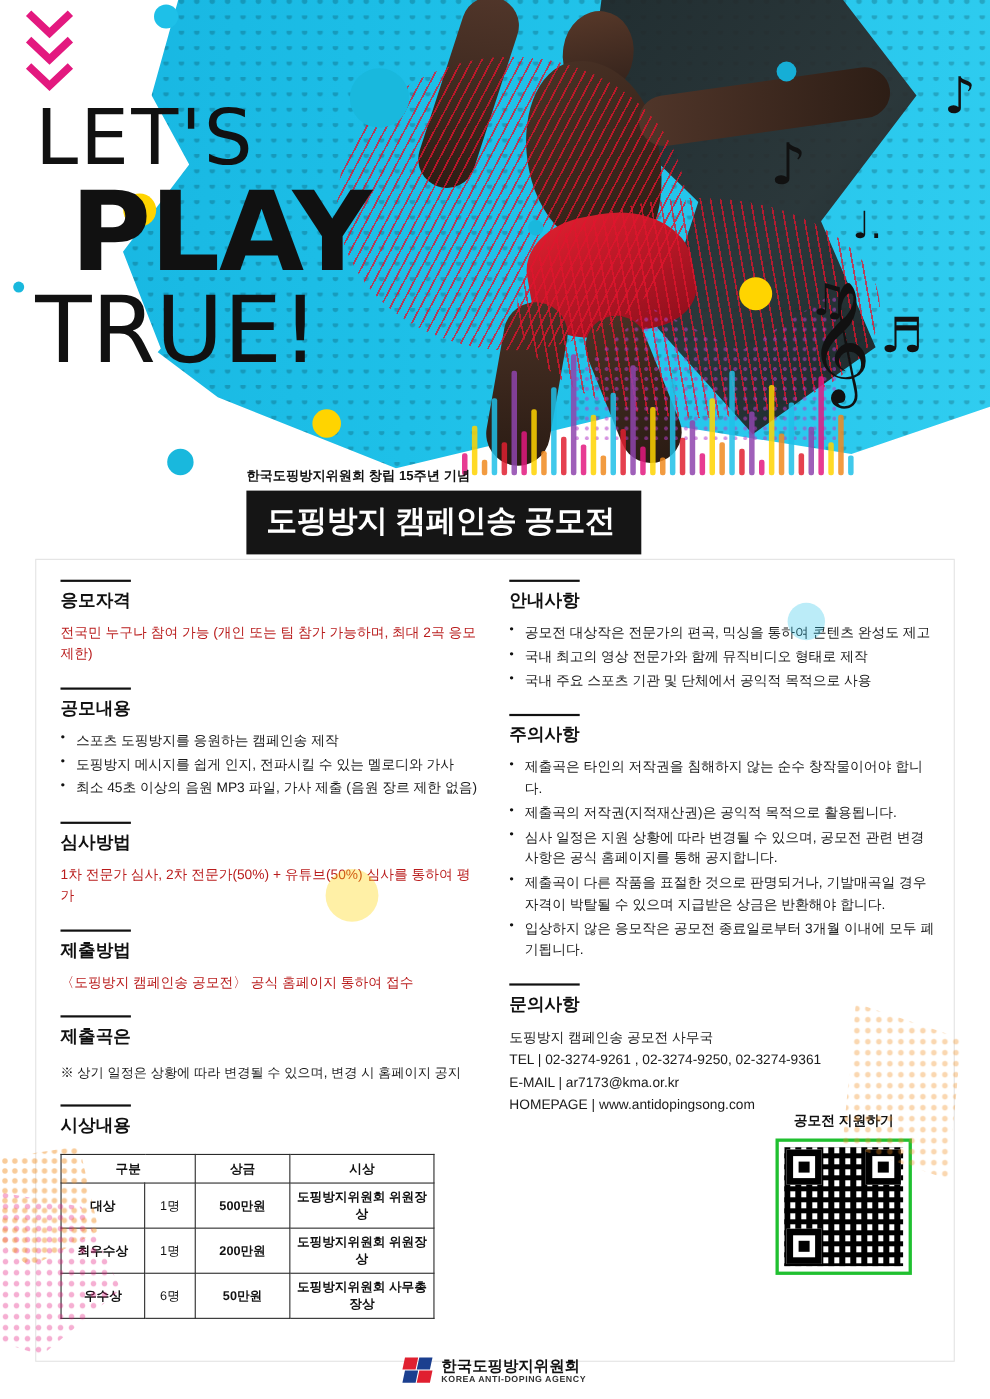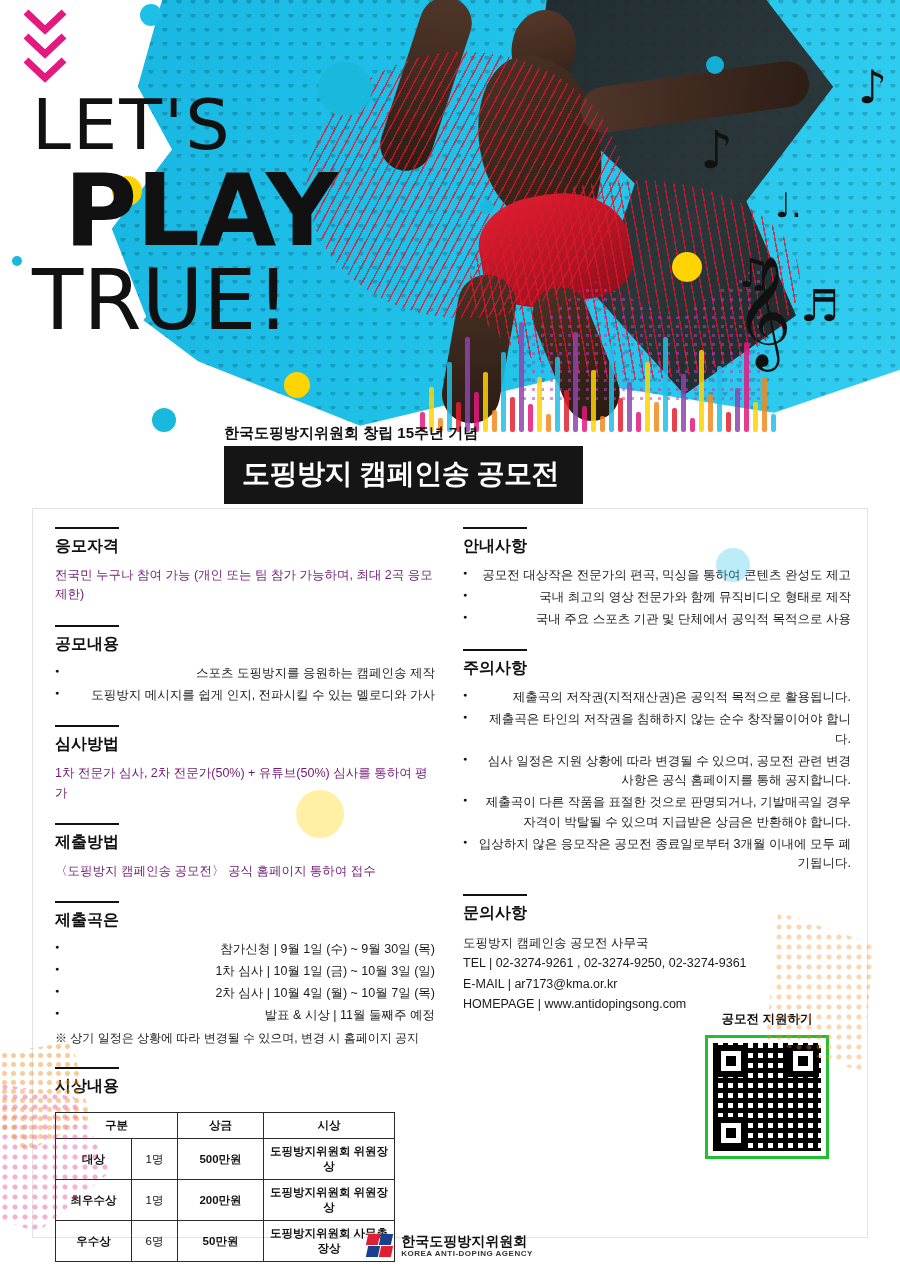--- a/index.html
+++ b/index.html
@@ -148,21 +148,21 @@
     margin-left: 32px;
   }
   .true {
     font-size: 84px; color: #111; line-height: .98; letter-spacing: 0px;
     font-family: "DejaVu Sans", sans-serif; font-weight: 400;
     margin-top: 2px;
   }
 
   .sub-kr {
     position: absolute; left: 224px; top: 424px;
-    font-size: 15px; color: #111; font-weight: 700;
+    font-size: 12px; color: #111; font-weight: 700;
   }
   .title-bar {
     position: absolute; left: 224px; top: 446px;
     background: #151515; color: #fff;
     padding: 9px 24px 11px 18px;
     font-size: 28px; font-weight: 800; letter-spacing: -0.5px;
   }
 
   
   .panel {
@@ -172,25 +172,25 @@
   }
   .col-l { position: absolute; left: 22px; top: 18px; width: 380px; }
   .col-r { position: absolute; left: 430px; top: 18px; width: 388px; }
 
   .sec { margin-bottom: 20px; }
   .sec-h {
     font-size: 16px; font-weight: 800; color: #111;
     border-top: 2px solid #111; display: inline-block;
     padding-top: 7px; margin-bottom: 9px;
   }
-  .p { font-size: 12.5px; color: #701a75; line-height: 1.55; }
+  .p { font-size: 12.5px; color: #b91c1c; line-height: 1.55; }
   ul.b { list-style: none; }
   ul.b li {
     font-size: 12.5px; color: #1a1a1a; line-height: 1.58;
-    padding-left: 14px; position: relative; margin-bottom: 2px; text-align: right;
+    padding-left: 14px; position: relative; margin-bottom: 2px;
   }
   ul.b li::before {
     content: "●"; position: absolute; left: 0; top: 0;
     font-size: 7px; line-height: 1.9; color: #111;
   }
   .note-line { font-size: 12px; color: #1a1a1a; margin-top: 5px; }
 
   .contact-line { font-size: 12.5px; color: #1a1a1a; line-height: 1.62; }
 
   
@@ -355,41 +355,36 @@
       <div class="sec">
         <div class="sec-h">응모자격</div>
         <div class="p">전국민 누구나 참여 가능 (개인 또는 팀 참가 가능하며, 최대 2곡 응모 제한)</div>
       </div>
 
       <div class="sec">
         <div class="sec-h">공모내용</div>
         <ul class="b">
           <li>스포츠 도핑방지를 응원하는 캠페인송 제작</li>
           <li>도핑방지 메시지를 쉽게 인지, 전파시킬 수 있는 멜로디와 가사</li>
+          <li>최소 45초 이상의 음원 MP3 파일, 가사 제출 (음원 장르 제한 없음)</li>
         </ul>
       </div>
 
       <div class="sec">
         <div class="sec-h">심사방법</div>
         <div class="p">1차 전문가 심사, 2차 전문가(50%) + 유튜브(50%) 심사를 통하여 평가</div>
       </div>
 
       <div class="sec">
         <div class="sec-h">제출방법</div>
         <div class="p">〈도핑방지 캠페인송 공모전〉 공식 홈페이지 통하여 접수</div>
       </div>
 
       <div class="sec">
         <div class="sec-h">제출곡은</div>
-        <ul class="b">
-          <li>참가신청 | 9월 1일 (수) ~ 9월 30일 (목)</li>
-          <li>1차 심사 | 10월 1일 (금) ~ 10월 3일 (일)</li>
-          <li>2차 심사 | 10월 4일 (월) ~ 10월 7일 (목)</li>
-          <li>발표 &amp; 시상 | 11월 둘째주 예정</li>
-        </ul>
         <div class="note-line">※ 상기 일정은 상황에 따라 변경될 수 있으며, 변경 시 홈페이지 공지</div>
       </div>
 
       <div class="sec">
         <div class="sec-h">시상내용</div>
         <table class="prize">
           <thead>
             <tr>
               <th colspan="2">구분</th>
               <th>상금</th>
@@ -428,22 +423,22 @@
         <ul class="b">
           <li>공모전 대상작은 전문가의 편곡, 믹싱을 통하여 콘텐츠 완성도 제고</li>
           <li>국내 최고의 영상 전문가와 함께 뮤직비디오 형태로 제작</li>
           <li>국내 주요 스포츠 기관 및 단체에서 공익적 목적으로 사용</li>
         </ul>
       </div>
 
       <div class="sec">
         <div class="sec-h">주의사항</div>
         <ul class="b">
+          <li>제출곡은 타인의 저작권을 침해하지 않는 순수 창작물이어야 합니다.</li>
           <li>제출곡의 저작권(지적재산권)은 공익적 목적으로 활용됩니다.</li>
-          <li>제출곡은 타인의 저작권을 침해하지 않는 순수 창작물이어야 합니다.</li>
           <li>심사 일정은 지원 상황에 따라 변경될 수 있으며, 공모전 관련 변경 사항은 공식 홈페이지를 통해 공지합니다.</li>
           <li>제출곡이 다른 작품을 표절한 것으로 판명되거나, 기발매곡일 경우 자격이 박탈될 수 있으며 지급받은 상금은 반환해야 합니다.</li>
           <li>입상하지 않은 응모작은 공모전 종료일로부터 3개월 이내에 모두 폐기됩니다.</li>
         </ul>
       </div>
 
       <div class="sec">
         <div class="sec-h">문의사항</div>
         <div class="contact-line">도핑방지 캠페인송 공모전 사무국</div>
         <div class="contact-line">TEL | 02-3274-9261 , 02-3274-9250, 02-3274-9361</div>

